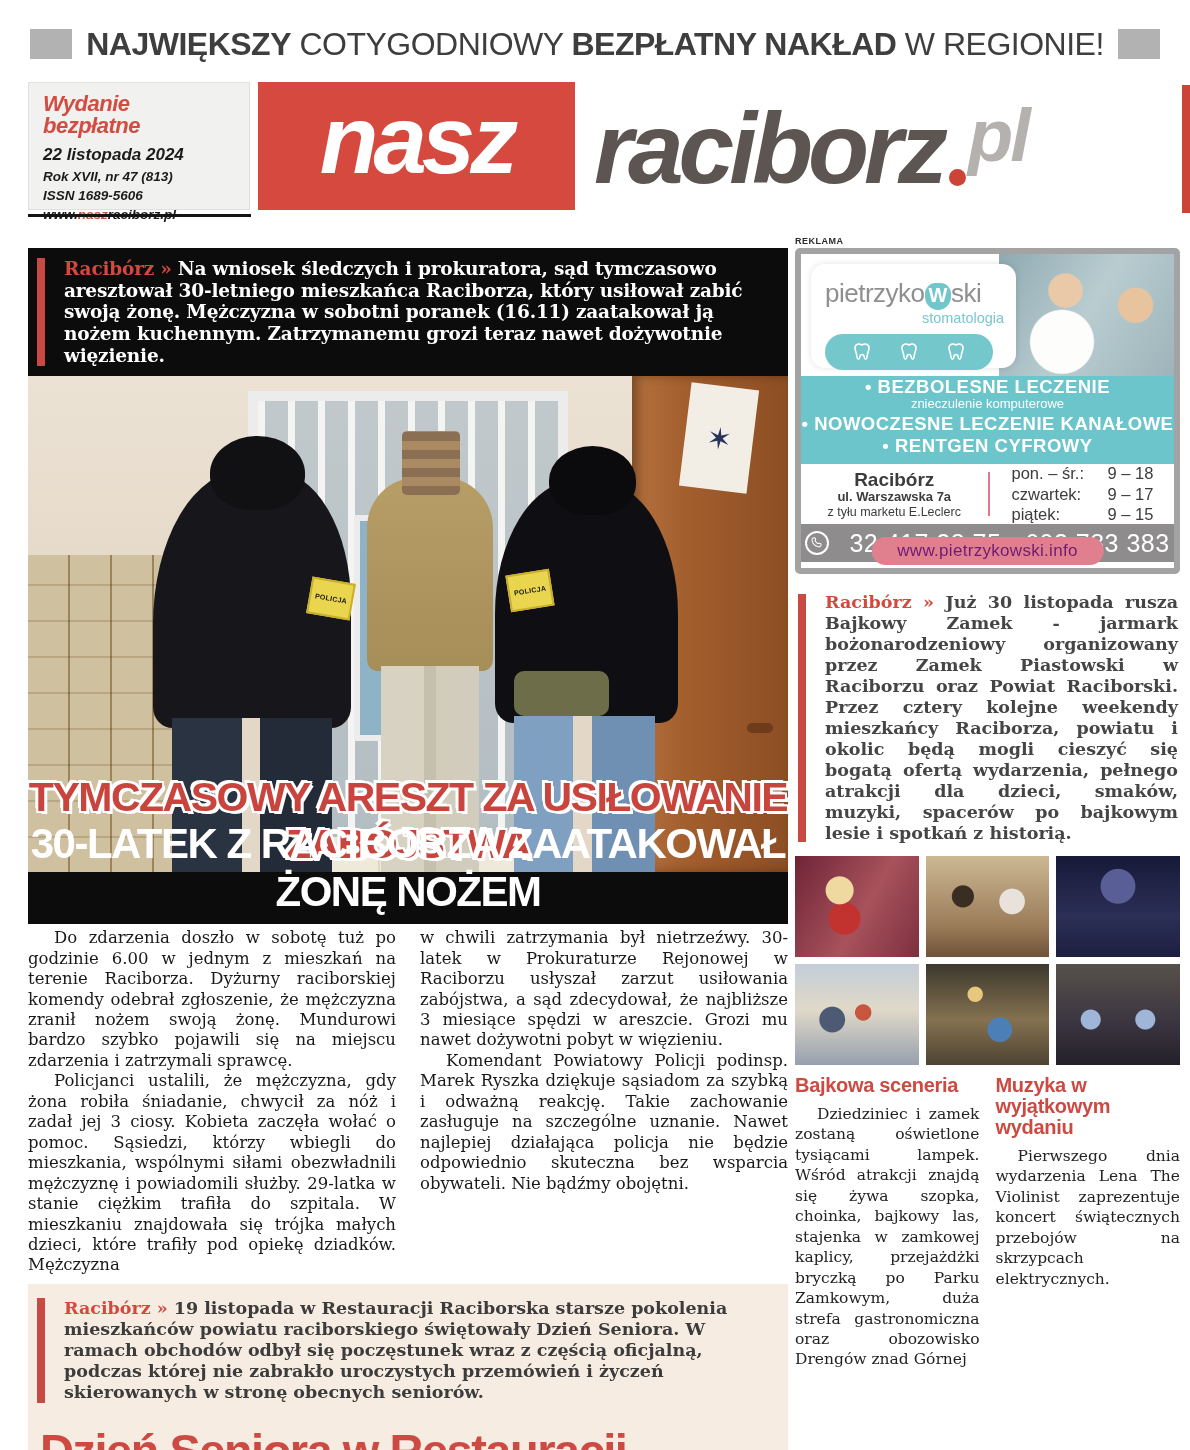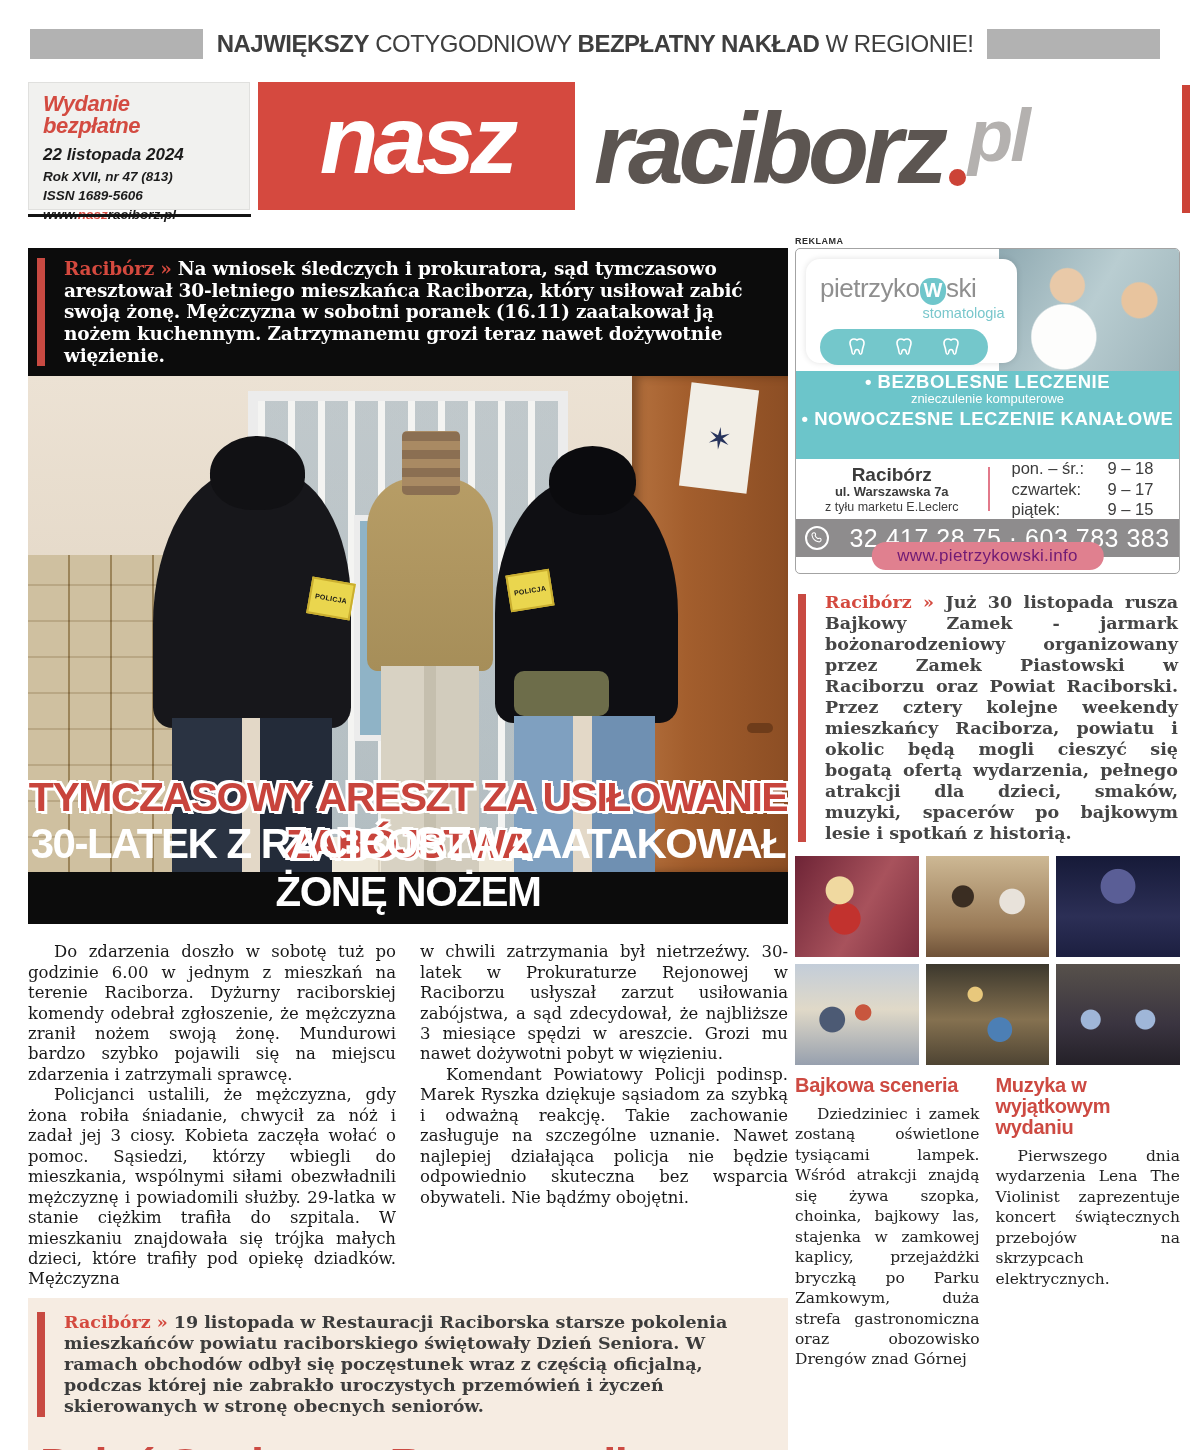--- a/index.html
+++ b/index.html
@@ -4,21 +4,21 @@
 <style>
   * { margin:0; padding:0; box-sizing:border-box; }
   html,body { background:#fff; }
   .page { position:relative; width:1190px; height:1450px; background:#fff;
           font-family:"Liberation Sans", sans-serif; overflow:hidden; }
 
   
   .top-banner { position:absolute; left:30px; right:30px; top:28px; height:32px;
                 display:flex; align-items:center; }
   .banner-bar { flex:1; height:30px; background:#b2b2b2; }
-  .banner-text { padding:0 14px; white-space:nowrap; font-size:24px; color:#3e3e3e;
+  .banner-text { padding:0 14px; white-space:nowrap; font-size:32px; color:#3e3e3e;
                  letter-spacing:-0.5px; }
   .banner-text .b { font-weight:700; }
 
   
   .mast-box { position:absolute; left:28px; top:82px; width:222px; height:128px;
               background:#f1f1ef; border:1px solid #e0e0de; padding:10px 12px 0 14px;
               font-style:italic; font-weight:700; color:#1c1c1c; }
   .mast-edition { color:#d34b41; font-size:22px; line-height:1.02; letter-spacing:-0.5px; }
   .mast-date { font-size:17px; margin-top:7px; }
   .mast-issue { font-size:13.5px; margin-top:4px; }
@@ -99,39 +99,39 @@
   .ab-r { left:63.2%; top:39.5%; transform:rotate(-9deg); }
 
   .headline1 { position:absolute; left:0; right:0; bottom:56px; text-align:center;
                font-weight:700; font-size:41px; letter-spacing:-1.5px; color:#c8443c;
                text-shadow:2px 0 #fff,-2px 0 #fff,0 2px #fff,0 -2px #fff,
                            2px 2px #fff,-2px -2px #fff,2px -2px #fff,-2px 2px #fff,
                            3px 3px #fff,-3px -3px #fff; }
   .headline2 { position:absolute; left:0; right:0; bottom:8px; text-align:center;
                font-weight:700; font-size:42px; letter-spacing:-1.5px; color:#fff; }
 
-  .body-cols { display:flex; gap:24px; margin-top:18px;
+  .body-cols { display:flex; gap:24px; margin-top:4px;
                font-family:"DejaVu Serif", serif; font-size:16.5px; line-height:1.24;
                color:#191919; text-align:justify;justify-content:space-between; }
   .body-cols .bc { flex:1; }
   .body-cols p.ind { text-indent:26px; }
   .kpp-block { margin-top:14px; text-align:right; font-weight:700; font-size:15px; }
   .kpp-rule { display:inline-block; width:50px; height:3px; background:#c84a42; margin-bottom:4px; }
 
   
   .senior { margin-top:8px; background:#f6ece2; padding:4px 0 14px 0; }
   .senior-lead { color:#3c3c3c; font-size:17.5px; line-height:1.2; }
   .senior-headline { margin:10px 10px 12px 12px; color:#cc4a42; font-weight:700;
                      font-size:47px; letter-spacing:-1.5px; }
 
   
   .col-right { position:absolute; left:795px; top:236px; width:385px; }
   .reklama { font-size:9px; font-weight:700; color:#2c2c2c; letter-spacing:.5px; margin-bottom:2px; }
 
-  .ad1 { border:1px solid #a3a3a3; border-radius:5px; background:#fff; height:326px;
+  .ad1 { border:6px solid #a3a3a3; border-radius:5px; background:#fff; height:326px;
          overflow:hidden; position:relative; margin-bottom:10px;text-decoration:underline; }
   .ad1-photo { position:absolute; right:0; top:0; width:47%; height:122px;
                background:
                radial-gradient(circle at 38% 30%, #e9c9a8 0 12%, transparent 13%),
                radial-gradient(circle at 78% 42%, #e8c49e 0 11%, transparent 12%),
                radial-gradient(circle at 36% 72%, #fdfdfc 0 22%, transparent 23%),
                linear-gradient(120deg,#8fa9b1 0%,#b9cdd1 50%,#9db4ba 100%); }
   .ad1-logo { position:absolute; left:10px; top:10px; width:55%; height:104px;
               background:#fff; border-radius:14px; box-shadow:0 0 6px rgba(0,0,0,.12);
               padding:14px 12px 0 14px; }
@@ -317,20 +317,21 @@
             </svg>
           <svg width="24" height="24" viewBox="0 0 24 24">
               <path d="M5 8 C5 4 9 3 12 5 C15 3 19 4 19 8 C19 11 17.5 12 17 17 C16.6 20 14.6 20 14.2 17 C13.9 15 13.4 14.5 12 14.5 C10.6 14.5 10.1 15 9.8 17 C9.4 20 7.4 20 7 17 C6.5 12 5 11 5 8 Z" fill="none" stroke="#fff" stroke-width="1.6"></path>
             </svg>
         </div>
       </div>
       <div class="ad1-teal">
         <div class="svc-main">• BEZBOLESNE LECZENIE</div>
         <div class="svc-sub">znieczulenie komputerowe</div>
         <div class="svc-main">• NOWOCZESNE LECZENIE KANAŁOWE</div>
+        <div class="svc-main">• RENTGEN CYFROWY</div>
       </div>
       <div class="ad1-info">
         <div class="ad1-addr">
           <div class="l1">Racibórz</div>
           <div class="l2">ul. Warszawska 7a</div>
           <div class="l3">z tyłu marketu E.Leclerc</div>
         </div>
         <div class="ad1-div"></div>
         <div class="ad1-hours">
           <div class="row">

